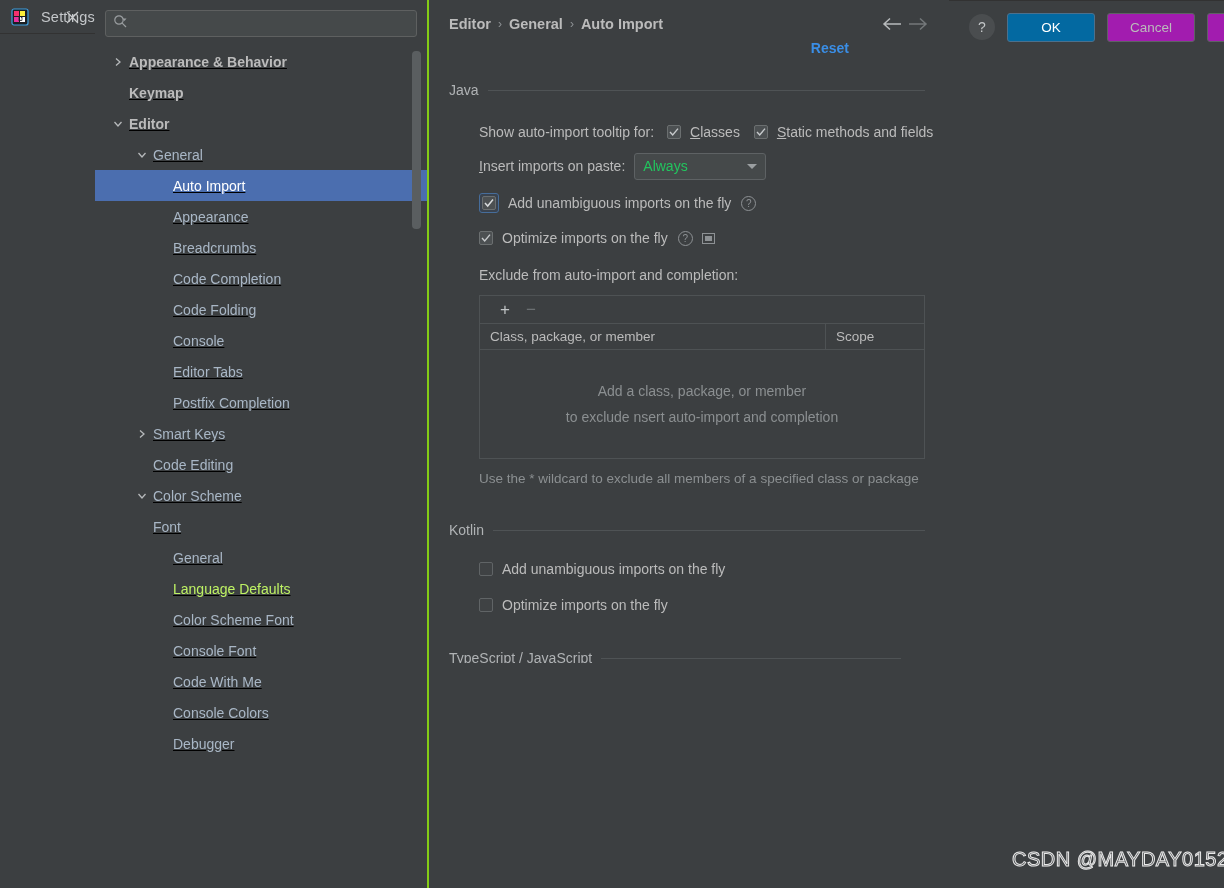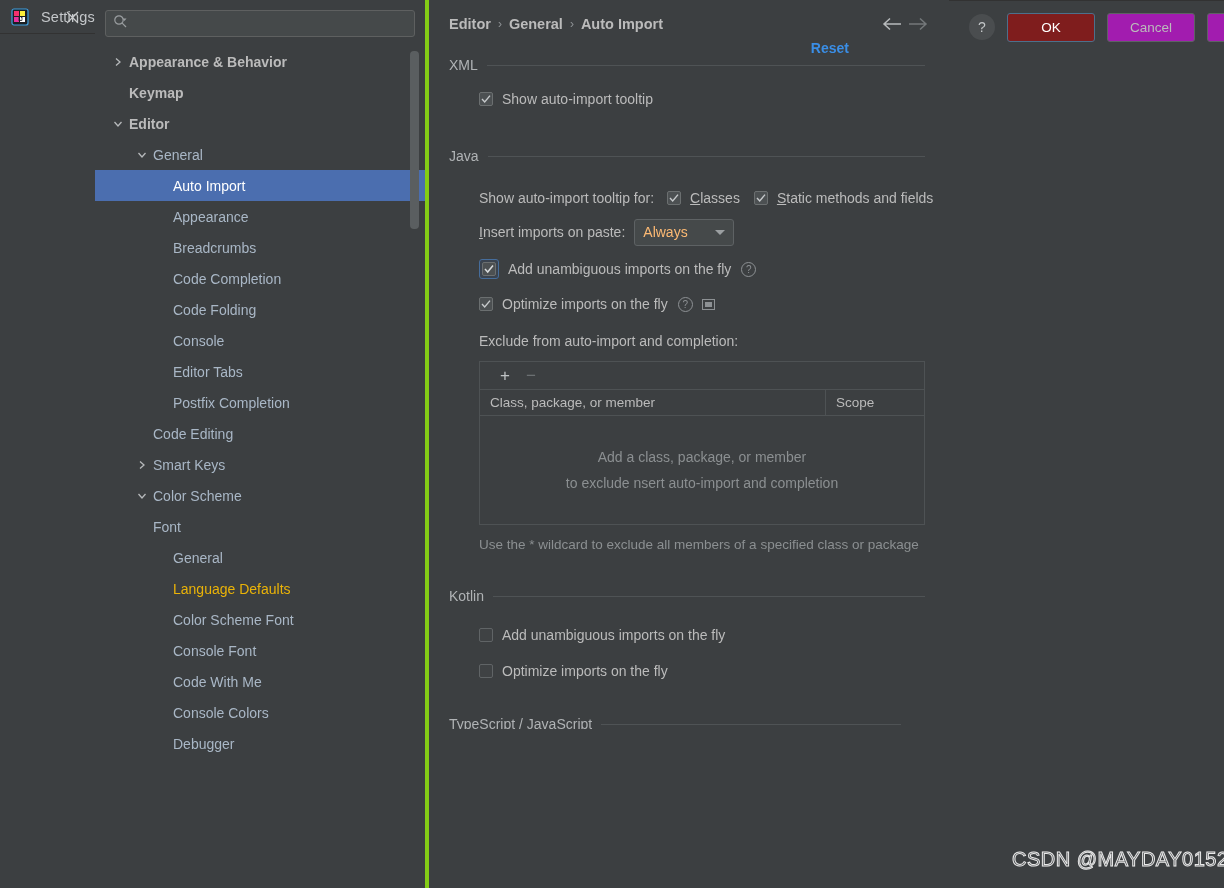--- a/index.html
+++ b/index.html
@@ -41,22 +41,23 @@
 
   
   .body { flex: 1; display: flex; min-height: 0; position: relative; }
 
   
   .sidebar {
     width: 334px; min-width: 334px;
     background: #3c3f41;
     position: relative;
     display: flex; flex-direction: column;
-    border-right: 4px solid #84cc16;
+    border-right: 2px solid #84cc16;
     overflow: hidden;
+    text-decoration: underline;
   }
   .searchwrap { padding: 10px 10px 0 10px; }
   .searchbox {
     height: 27px;
     background: #45494a;
     border: 1px solid #5e6060;
     border-radius: 3px;
     display: flex; align-items: center;
     padding: 0 7px;
   }
@@ -82,21 +83,21 @@
     display: inline-flex; align-items: center; justify-content: center;
     flex: 0 0 auto;
   }
   .tree-item .lbl { display: inline-block; }
   .tree-item.lvl0 { padding-left: 16px; }
   .tree-item.lvl1 { padding-left: 40px; }
   .tree-item.lvl2 { padding-left: 60px; }
   .tree-item.bold .lbl { font-weight: bold; color: #bbbbbb; }
   .tree-item.selected { background: #4b6eaf; }
   .tree-item.selected .lbl { color: #ffffff; }
-  .tree-item.blue .lbl { color: #eab308; }
+  .tree-item.blue .lbl { color: #bef264; }
 
   .sb-track {
     position: absolute; right: 6px; top: 0; width: 9px; bottom: 0;
   }
   .sb-thumb {
     position: absolute; left: 0; width: 9px;
     top: 5px; height: 178px;
     background: #5a5e60; border-radius: 4px;
   }
 
@@ -155,24 +156,24 @@
   .miniico {
     width: 13px; height: 11px; border: 1px solid #8d9194;
     margin-left: 9px; position: relative; flex: 0 0 auto;
   }
   .miniico::after {
     content: ""; position: absolute; left: 2px; top: 2px;
     width: 7px; height: 5px; background: #8d9194;
   }
 
   .combo {
-    height: 27px; width: 100px; margin-left: 9px;
+    height: 27px; width: 132px; margin-left: 9px;
     background: #45494a; border: 1px solid #5e6264; border-radius: 3px;
     display: flex; align-items: center; padding: 0 8px;
-    color: #fdba74; font-size: 14px;
+    color: #22c55e; font-size: 14px;
   }
   .combo .cv { flex: 1; }
   .combo .carat {
     width: 0; height: 0; border-left: 5px solid transparent;
     border-right: 5px solid transparent; border-top: 5px solid #9b9fa1;
   }
 
   .excl-title { color: #bbbbbb; font-size: 14px; padding-left: 30px; margin-top: 12px; }
 
   .tablewrap {
@@ -217,21 +218,21 @@
     background: #4a4d4f; color: #c2c5c7;
     display: flex; align-items: center; justify-content: center;
     font-size: 14px; margin-left: 8px;
   }
   .footspacer { flex: 1; }
   .btn {
     height: 29px; min-width: 88px; border-radius: 3px;
     display: flex; align-items: center; justify-content: center;
     font-size: 13.5px; margin-left: 12px;
   }
-  .btn.primary { background: #7f1d1d; border: 1px solid #4c708c; color: #ffffff; min-width: 88px; }
+  .btn.primary { background: #0369a1; border: 1px solid #4c708c; color: #ffffff; min-width: 88px; }
   .btn.normal { background: #a21caf; border: 1px solid #5e6264; color: #bbbbbb; }
   .watermark {
     position: absolute;
     left: 1012px; top: 848px;
     font-size: 20px;
     color: #4b4e50;
     -webkit-text-stroke: 1px #e8e8e8;
     letter-spacing: .5px;
     white-space: nowrap;
     pointer-events: none;
@@ -333,30 +334,30 @@
           </div>
           <div class="tree-item lvl2">
             <span class="arrow empty"></span>
             <span class="lbl">Editor Tabs</span>
           </div>
           <div class="tree-item lvl2">
             <span class="arrow empty"></span>
             <span class="lbl">Postfix Completion</span>
           </div>
           <div class="tree-item lvl1">
-            <span class="arrow empty"></span>
-            <span class="lbl">Code Editing</span>
-          </div>
-          <div class="tree-item lvl1">
             <span class="arrow">
               <svg width="10" height="10" viewBox="0 0 10 10">
                 <path d="M3 1.5 L7 5 L3 8.5" stroke="#b6b9bb" stroke-width="1.3" fill="none"></path>
               </svg>
             </span>
             <span class="lbl">Smart Keys</span>
+          </div>
+          <div class="tree-item lvl1">
+            <span class="arrow empty"></span>
+            <span class="lbl">Code Editing</span>
           </div>
           <div class="tree-item lvl1">
             <span class="arrow">
               <svg width="10" height="10" viewBox="0 0 10 10">
                 <path d="M1.5 3 L5 7 L8.5 3" stroke="#b6b9bb" stroke-width="1.3" fill="none"></path>
               </svg>
             </span>
             <span class="lbl">Color Scheme</span>
           </div>
           <div class="tree-item lvl1">
@@ -414,34 +415,20 @@
             <path d="M20 7 L3 7 M9 1.5 L3 7 L9 12.5" stroke="#b7babc" stroke-width="1.5" fill="none"></path>
           </svg>
         </span>
         <span class="navarrow">
           <svg width="22" height="14" viewBox="0 0 22 14">
             <path d="M2 7 L19 7 M13 1.5 L19 7 L13 12.5" stroke="#74787a" stroke-width="1.5" fill="none"></path>
           </svg>
         </span>
       </div>
 
-      <div class="section">
-        <div class="sec-head">
-          <span class="sec-title">XML</span>
-          <span class="sec-rule"></span>
-        </div>
-        <div class="row indent" style="margin-top:8px">
-          <span class="cb checked">
-            <svg width="10" height="10" viewBox="0 0 10 10">
-                <path d="M1 5 L3.7 8 L9 1.6" stroke="#c7cacc" stroke-width="1.4" fill="none"></path>
-              </svg>
-          </span>
-          <span class="cb-label">Show auto-import tooltip</span>
-        </div>
-      </div>
 
       <div class="section" style="margin-top:31px">
         <div class="sec-head">
           <span class="sec-title">Java</span>
           <span class="sec-rule"></span>
         </div>
 
         <div class="row indent" style="margin-top:16px">
           <span class="row-label">Show auto-import tooltip for:</span>
           <span style="display:inline-flex;align-items:center;margin-left:13px">

